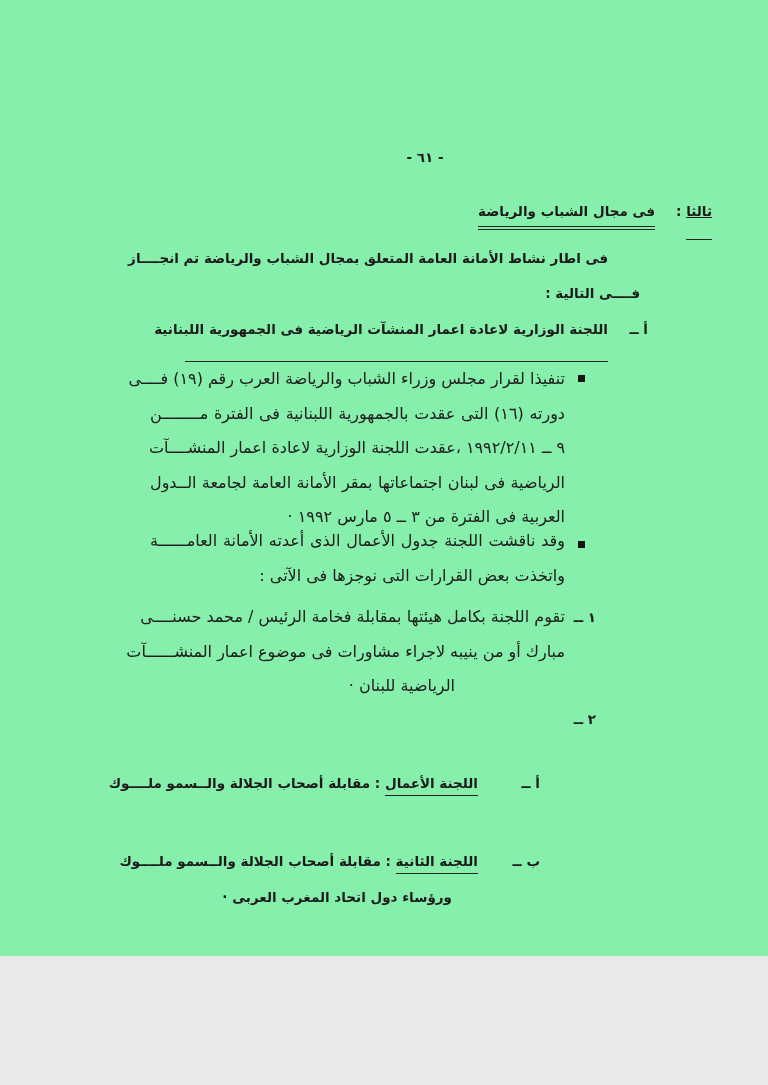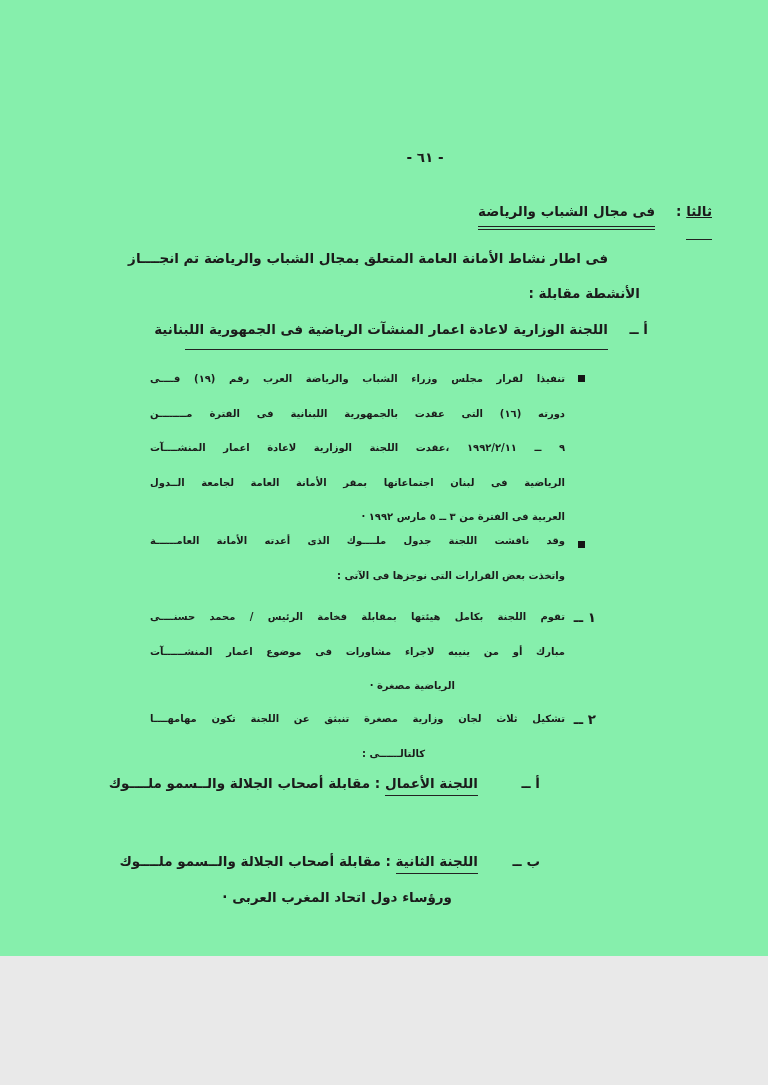--- a/index.html
+++ b/index.html
@@ -14,74 +14,70 @@
     overflow:hidden;
   }
   .abs{position:absolute;}
   .t{font-size:13.5px;font-weight:bold;line-height:22px;white-space:nowrap;}
   .center{text-align:center;}
   .rln{text-align:right;}
   .jln{text-align:justify;text-align-last:justify;}
   
   .u-single{border-bottom:1.6px solid #222;padding-bottom:20px;text-decoration:underline;}
   .u-double{border-bottom:4px double #222;padding-bottom:4px;display:inline-block;}
-  .u-head{border-bottom:1.6px solid #222;padding-bottom:9px;}
+  .u-head{border-bottom:1.6px solid #222;padding-bottom:21px;}
   .u-label{border-bottom:1.6px solid #222;padding-bottom:4px;}
   
-  .para .ln{height:34.5px;line-height:34.5px;font-size:10px;font-weight:bold;white-space:nowrap;}
+  .para .ln{height:34.5px;line-height:34.5px;font-size:16px;font-weight:normal;white-space:nowrap;}
   .para .ln.jln{text-align:justify;text-align-last:justify;}
   .para .ln.rln{text-align:right;}
   .indent-110{padding-right:110px;}
   .indent-140{padding-right:140px;}
   
   .sq{width:7px;height:7px;background:#151515;}
 </style>
 </head>
 <body>
 
 <div class="page">
 
   <div class="abs t center" style="top:146px;left:380px;width:90px;">- ٦١ -</div>
 
   <div class="abs t" style="top:200px;right:56px;"><span class="u-single">ثالثا</span><span> : </span></div>
   <div class="abs t" style="top:200px;right:113px;"><span class="u-double">فى مجال الشباب والرياضة</span></div>
 
   <div class="abs t jln" style="top:247px;right:160px;left:150px;">فى اطار نشاط الأمانة العامة المتعلق بمجال الشباب والرياضة تم انجــــاز</div>
-  <div class="abs t rln" style="top:282px;right:128px;">الأنشطة مقابلة :</div>
+  <div class="abs t rln" style="top:282px;right:128px;">فــــى التالية :</div>
 
   <div class="abs t" style="top:318px;right:120px;">أ ــ</div>
   <div class="abs t jln u-head" style="top:318px;right:160px;left:185px;">اللجنة الوزارية لاعادة اعمار المنشآت الرياضية فى الجمهورية اللبنانية</div>
 
   <div class="abs sq" style="top:375px;right:183px;"></div>
   <div class="abs para" style="top:362px;right:203px;left:150px;">
     <div class="ln jln">تنفيذا لقرار مجلس وزراء الشباب والرياضة العرب رقم (١٩) فــــى</div>
     <div class="ln jln">دورته (١٦) التى عقدت بالجمهورية اللبنانية فى الفترة مــــــــن</div>
     <div class="ln jln">٩ ــ ١٩٩٢/٢/١١ ،عقدت اللجنة الوزارية لاعادة اعمار المنشــــآت</div>
     <div class="ln jln">الرياضية فى لبنان اجتماعاتها بمقر الأمانة العامة لجامعة الــدول</div>
     <div class="ln rln">العربية فى الفترة من ٣ ــ ٥ مارس ١٩٩٢ ·</div>
   </div>
 
   <div class="abs sq" style="top:541px;right:183px;"></div>
   <div class="abs para" style="top:524px;right:203px;left:150px;">
-    <div class="ln jln">وقد ناقشت اللجنة جدول ملــــوك الذى أعدته الأمانة العامــــــة</div>
+    <div class="ln jln">وقد ناقشت اللجنة جدول الأعمال الذى أعدته الأمانة العامــــــة</div>
     <div class="ln rln">واتخذت بعض القرارات التى نوجزها فى الآتى :</div>
   </div>
 
   <div class="abs t" style="top:606px;right:172px;">١ ــ</div>
   <div class="abs para" style="top:600px;right:203px;left:150px;">
     <div class="ln jln">تقوم اللجنة بكامل هيئتها بمقابلة فخامة الرئيس / محمد حسنــــى</div>
     <div class="ln jln">مبارك أو من ينيبه لاجراء مشاورات فى موضوع اعمار المنشــــــآت</div>
-    <div class="ln rln indent-110">الرياضية مصغرة ·</div>
+    <div class="ln rln indent-110">الرياضية للبنان ·</div>
   </div>
 
   <div class="abs t" style="top:708px;right:172px;">٢ ــ</div>
-  <div class="abs para" style="top:702px;right:203px;left:150px;">
-    <div class="ln jln">تشكيل ثلاث لجان وزارية مصغرة تنبثق عن اللجنة تكون مهامهــــا</div>
-    <div class="ln rln indent-140">كالتالــــــى :</div>
-  </div>
 
   <div class="abs t" style="top:772px;right:228px;">أ ــ</div>
   <div class="abs t rln" style="top:772px;right:290px;"><span class="u-label">اللجنة الأعمال</span><span> :  </span><span>مقابلة أصحاب الجلالة والــسمو ملــــوك</span></div>
 
   <div class="abs t" style="top:850px;right:228px;">ب ــ</div>
   <div class="abs t rln" style="top:850px;right:290px;"><span class="u-label">اللجنة الثانية</span><span> :  </span><span>مقابلة أصحاب الجلالة والــسمو ملــــوك</span></div>
   <div class="abs t rln" style="top:886px;right:316px;">ورؤساء دول اتحاد المغرب العربى ·</div>
 
 </div>
 

